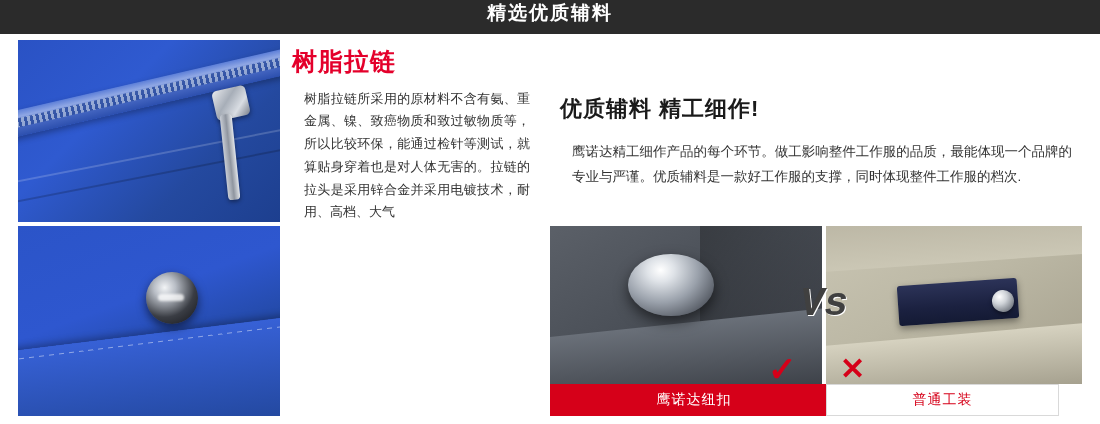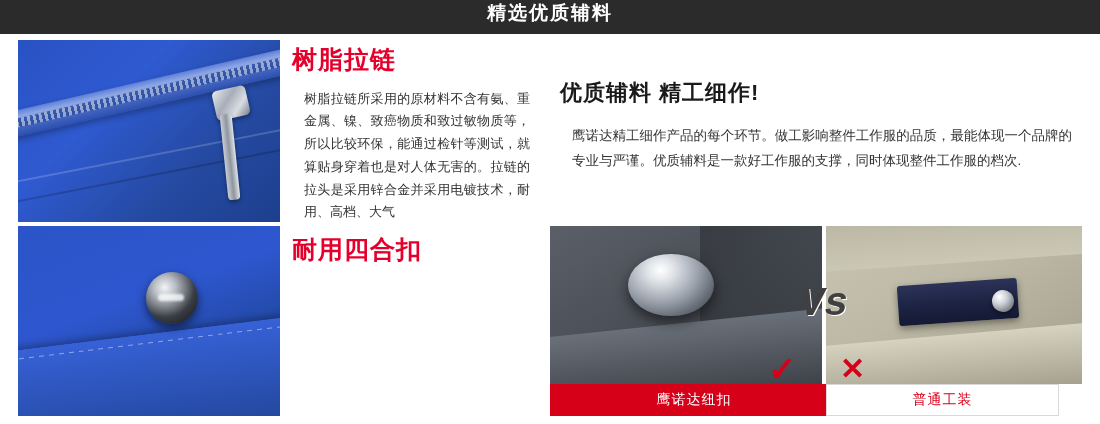--- a/index.html
+++ b/index.html
@@ -214,41 +214,40 @@
     left: 292px; top: 238px;
     width: 250px;
   }
   .title-red {
     color: #e4002b;
     font-size: 25px;
     font-weight: bold;
     letter-spacing: 1px;
     margin: 0 0 10px 0;
     line-height: 1.1;
-    font-family: Liberation Mono, monospace;
   }
   .body-text {
     color: #333333;
     font-size: 13px;
     line-height: 1.75;
     text-align: justify;
     margin: 12px;
   }
 
   
   .block-head {
     position: absolute;
     left: 560px; top: 78px;
     width: 524px;
   }
   .head-title {
     font-size: 22px;
     font-weight: bold;
     color: #1a1a1a;
-    margin: 0 0 16px 0;
+    margin: 16px 0 16px 0;
     letter-spacing: 1px;
   }
   .head-body {
     color: #333333;
     font-size: 13.5px;
     line-height: 1.85;
     text-align: justify;
     margin: 12px;
   }
 
@@ -337,21 +336,20 @@
     <p class="head-body">鹰诺达精工细作产品的每个环节。做工影响整件工作服的品质，最能体现一个品牌的专业与严谨。优质辅料是一款好工作服的支撑，同时体现整件工作服的档次.</p>
   </div>
 
   <div class="photo photo-snap">
     <div class="flap"></div>
     <div class="stitch"></div>
     <div class="snap"></div>
   </div>
 
   <div class="block-snap">
-    <h2 class="title-red">耐用四合扣</h2>
   </div>
 
   <div class="photo photo-gray">
     <div class="fold2"></div>
     <div class="fold"></div>
     <div class="dome"></div>
   </div>
 
   <div class="photo photo-khaki">
     <div class="khaki-top"></div>

